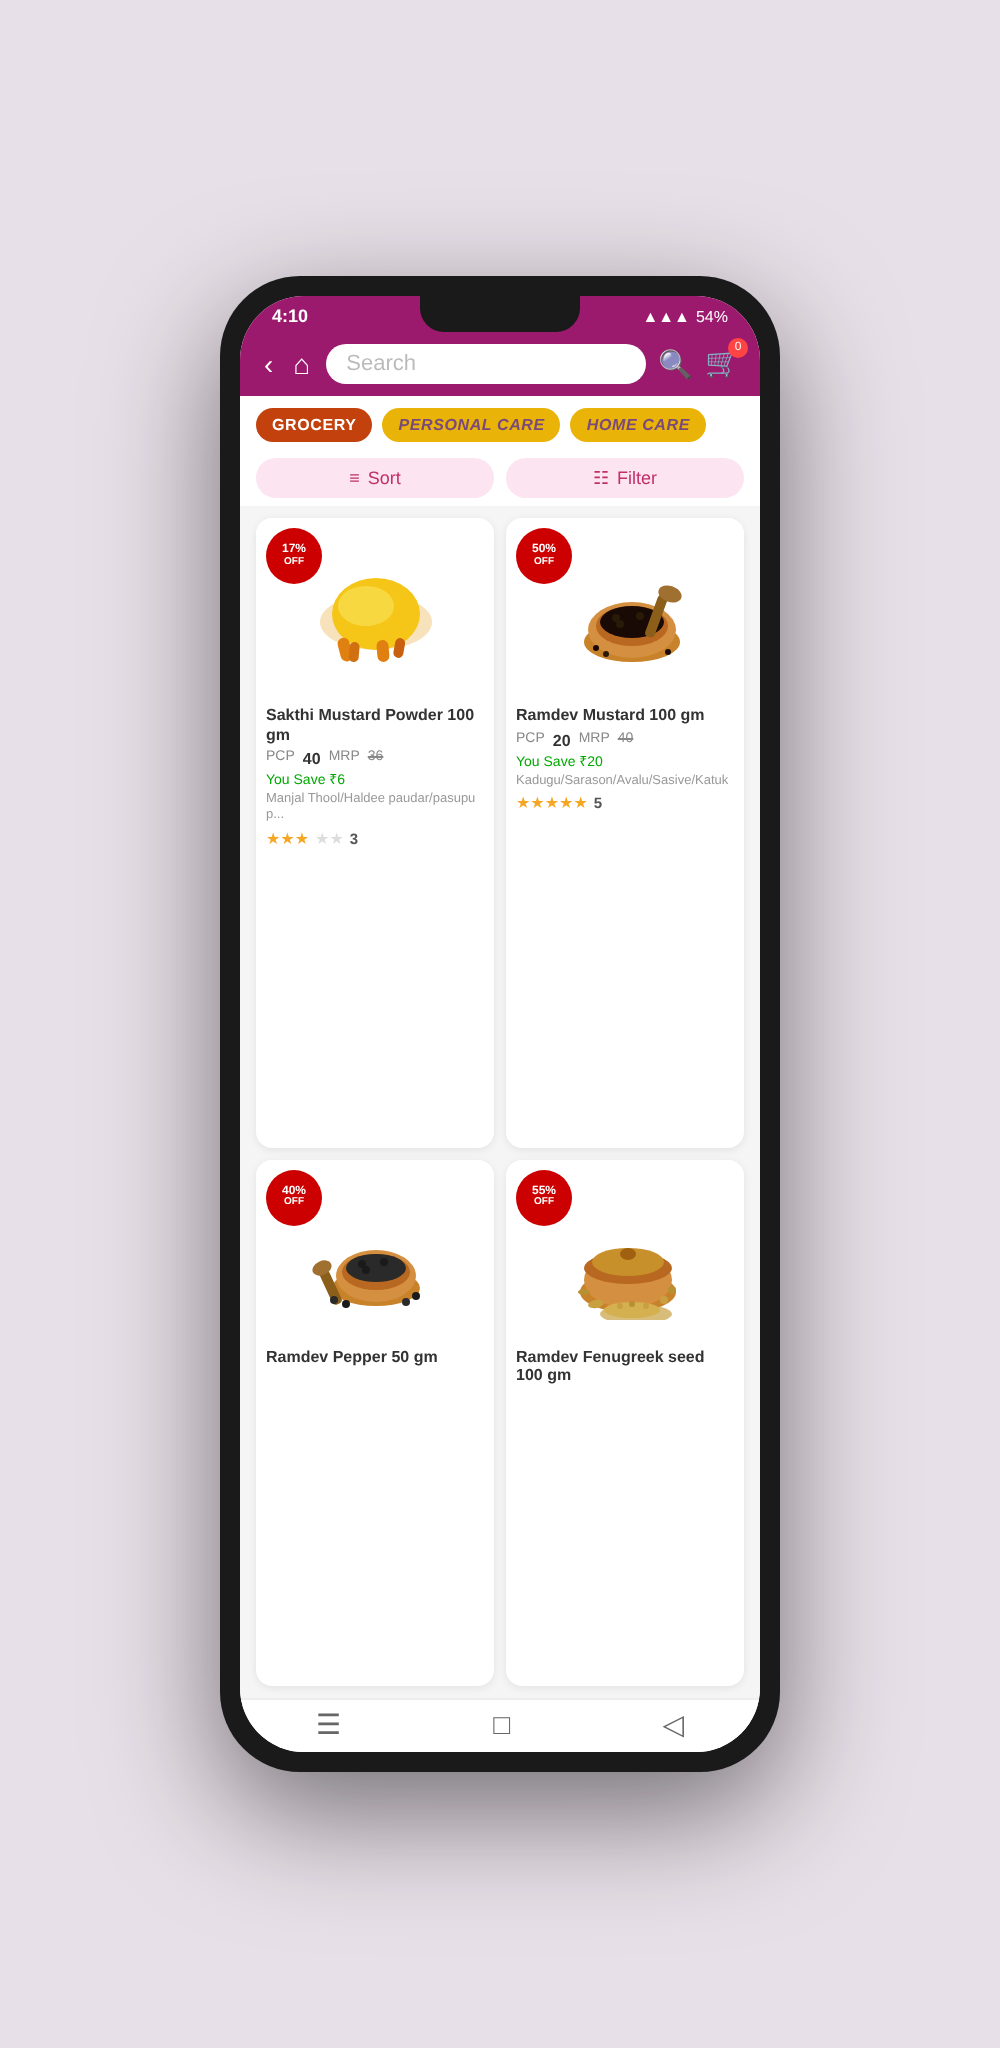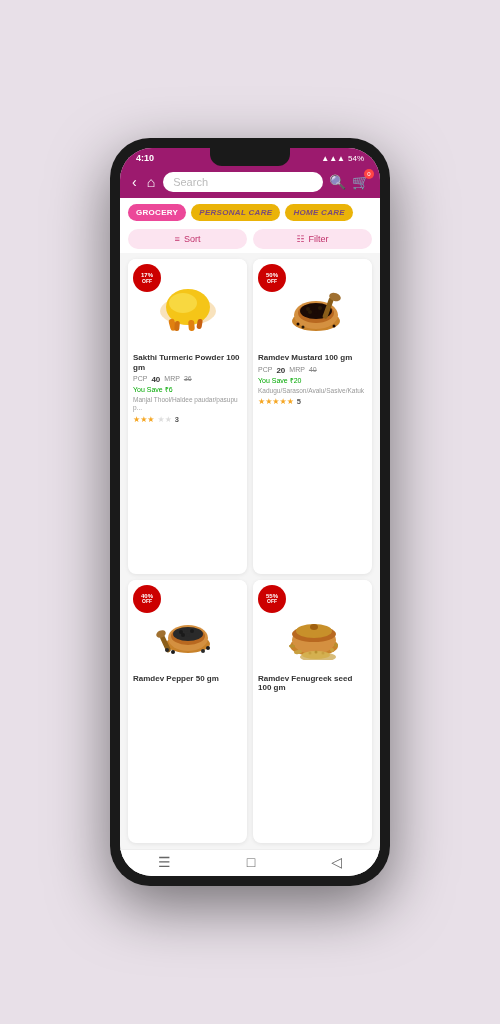--- a/index.html
+++ b/index.html
@@ -111,21 +111,21 @@
     .cat-tab {
       padding: 4px 8px;
       border-radius: 16px;
       font-size: 8px;
       font-weight: bold;
       cursor: pointer;
       border: none;
       letter-spacing: 0.3px;
     }
     .cat-tab.active {
-      background: #ec4899;
+      background: #c2410c;
       color: white;
       text-align: center;
     }
     .cat-tab.inactive {
       background: #eab308;
       color: #7a4a7a;
       font-style: italic;
     }
     .sort-filter-row {
       display: flex;
@@ -321,21 +321,21 @@
               <ellipse cx="30" cy="34" rx="14" ry="10" fill="#f8d840"></ellipse>
 
               <rect x="15" y="50" width="6" height="12" rx="3" fill="#e08010" transform="rotate(-15,18,50)"></rect>
               <rect x="22" y="52" width="5" height="10" rx="2.5" fill="#d07010" transform="rotate(5,24,52)"></rect>
               <rect x="35" y="51" width="6" height="11" rx="3" fill="#e08010" transform="rotate(-5,38,51)"></rect>
               <rect x="45" y="50" width="5" height="10" rx="2.5" fill="#c86010" transform="rotate(10,47,50)"></rect>
             </svg>
           </div>
         </div>
         <div class="product-info">
-          <div class="product-name">Sakthi Turmeric Powder 100 gm</div>
+          <div class="product-name">Sakthi Mustard Powder 100 gm</div>
           <div class="price-row">
             <span class="pcp-label">PCP</span>
             <span class="pcp-val">40</span>
             <span class="mrp-label">MRP</span>
             <span class="mrp-val">36</span>
           </div>
           <div class="savings">You Save ₹6</div>
           <div class="tags">Manjal Thool/Haldee paudar/pasupu p...</div>
           <div class="rating-row">
             <span class="stars">★★★</span>

